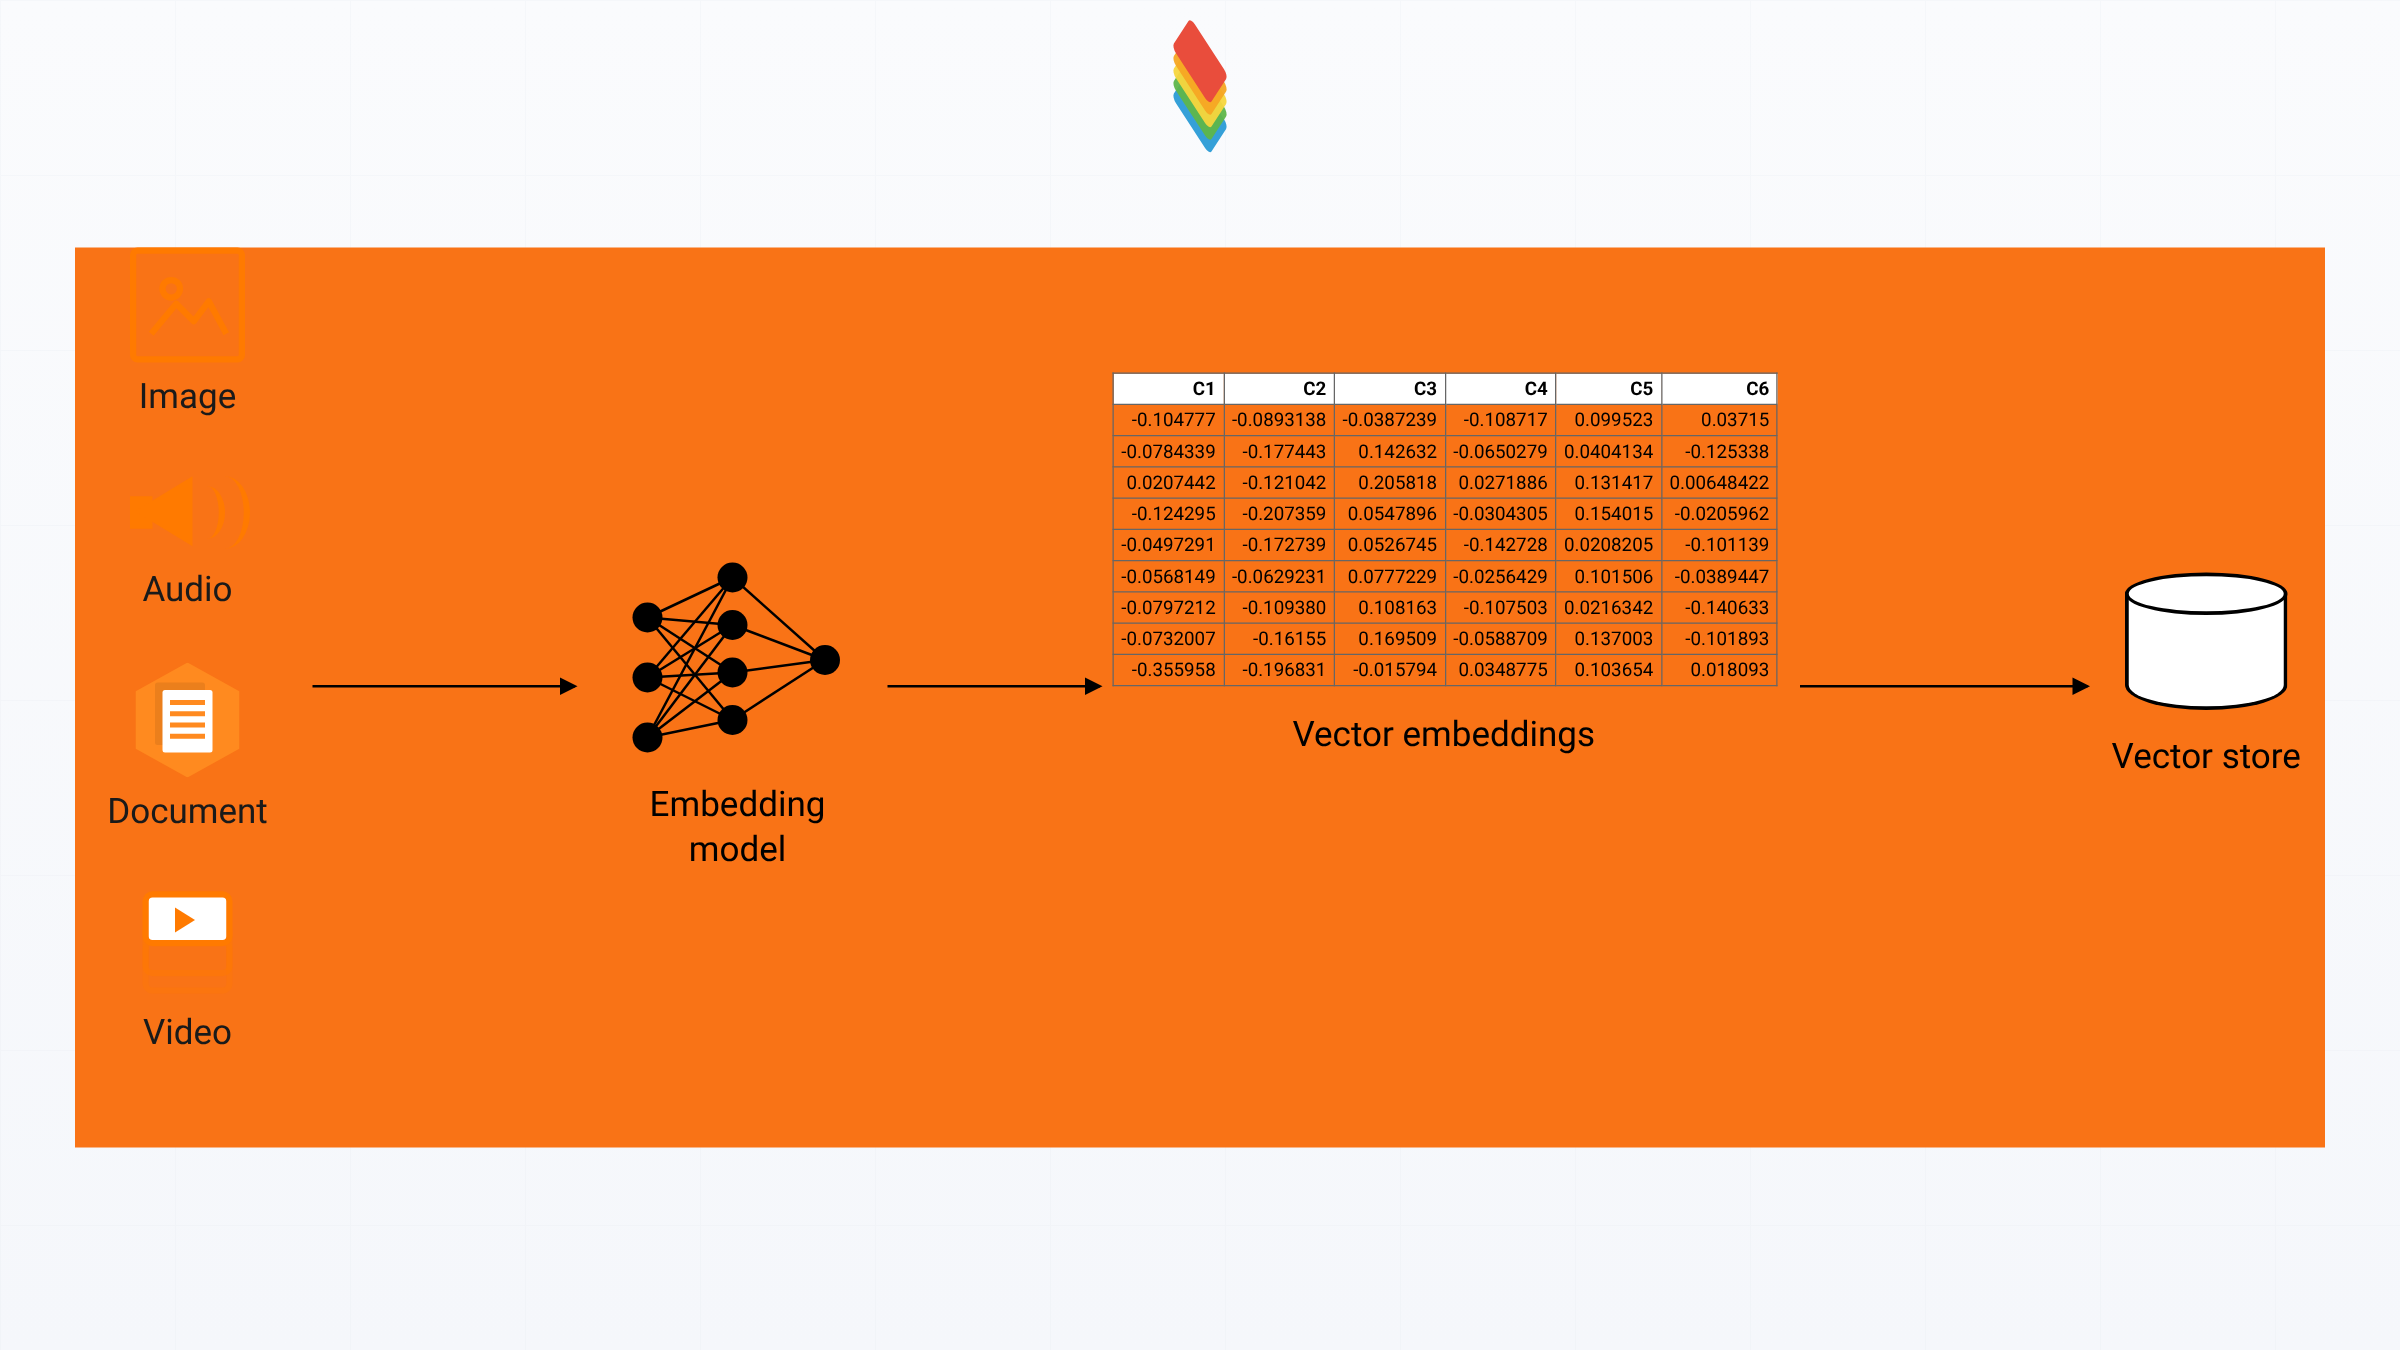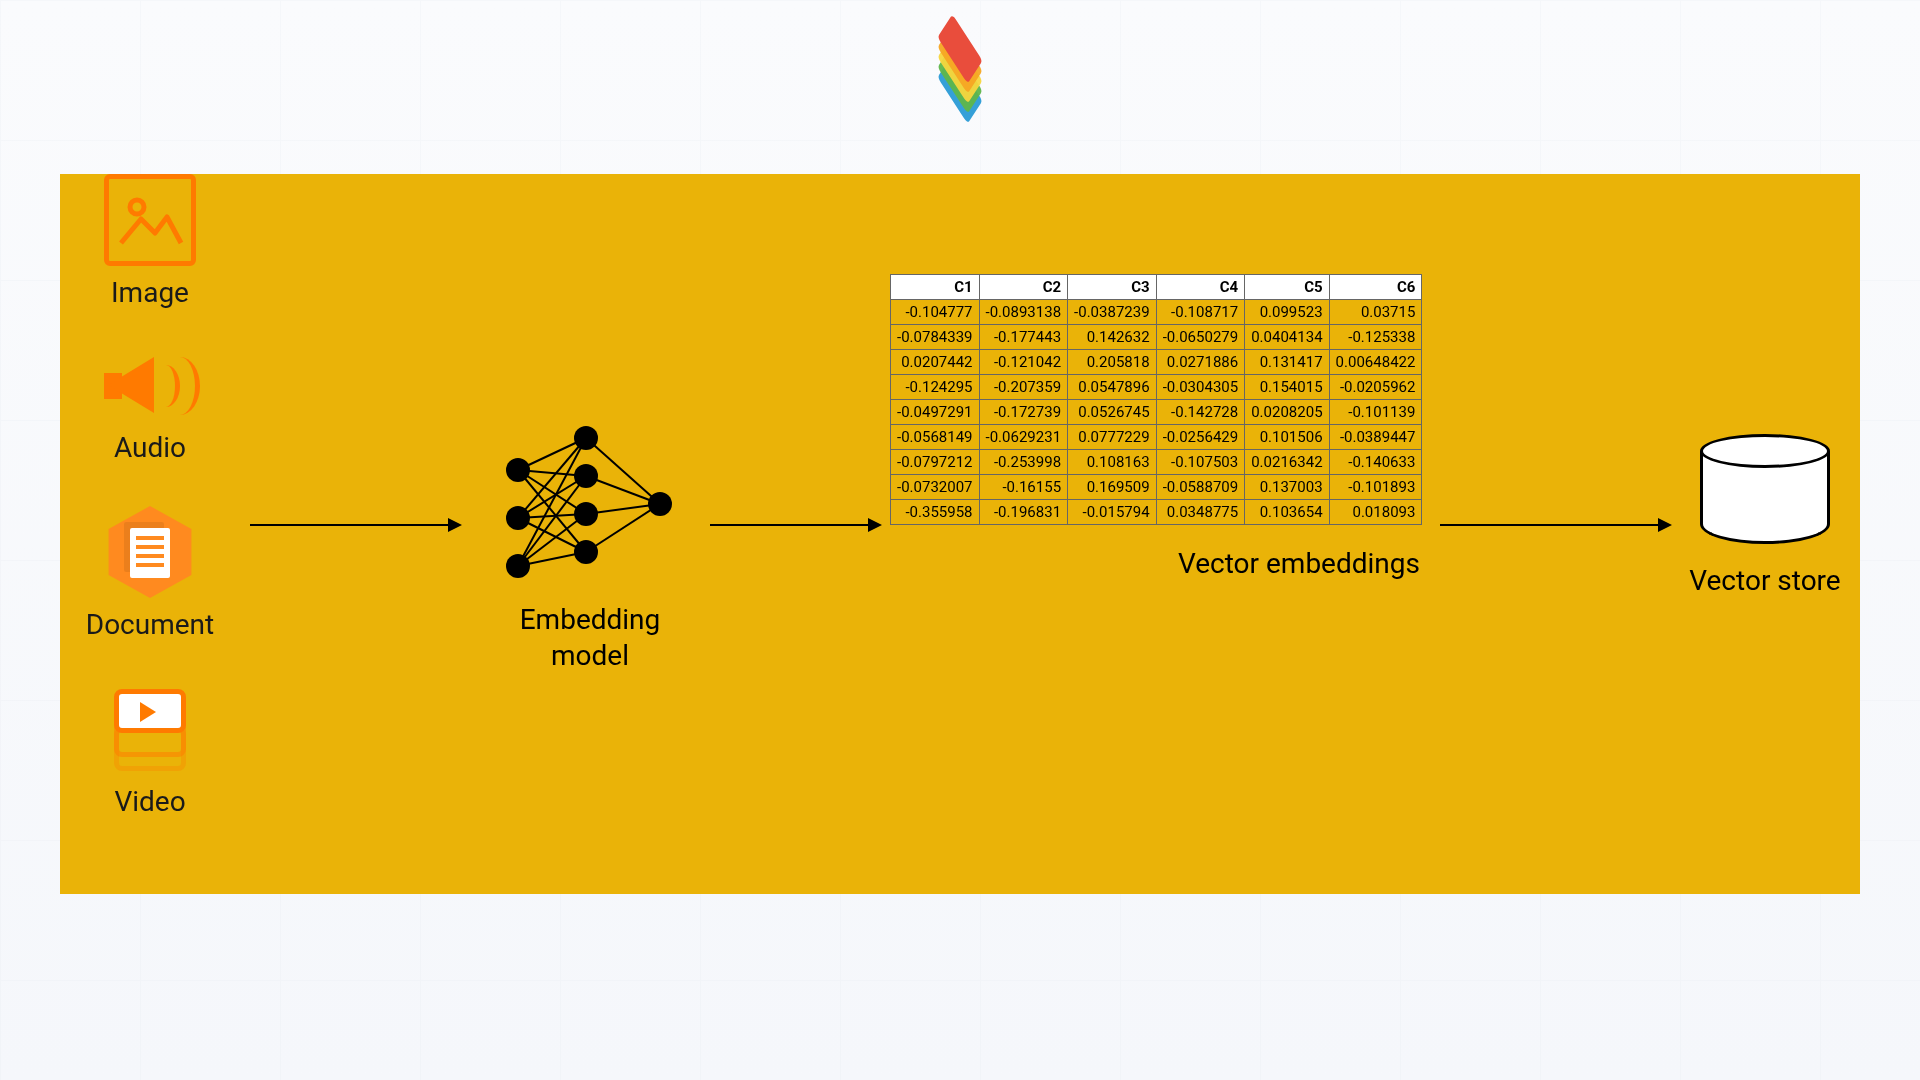--- a/index.html
+++ b/index.html
@@ -34,22 +34,22 @@
   .layer.l2{ top:10px; background:#f5a623; opacity:.95;}
   .layer.l3{ top:20px; background:#f7d63e; opacity:.95;}
   .layer.l4{ top:30px; background:#5fb64a; opacity:.95;}
   .layer.l5{ top:40px; background:#2a9bd6; opacity:.95;}
   .brand {
     font-size: 36px; font-weight: 800; letter-spacing: 2px;
     color: #14151a;
   }
   .canvas {
     position: absolute;
-    top: 174px; left: 60px; width: 1800px; height: 720px;
-    background: #eab308;
+    top: 198px; left: 60px; width: 1800px; height: 720px;
+    background: #f97316;
     display: flex; align-items: center;
   }
   .inputs {
     position: absolute; left: 20px; top: 0;
     display: flex; flex-direction: column; gap: 42px;
   }
   .input-item { display:flex; flex-direction:column; align-items:center; width:140px; }
   .input-item .lbl { font-size: 28px; color:#1a1a1a; margin-top:10px; }
   .ic-image { width:92px; height:92px; border:5px solid #ff7a00; border-radius:6px; display:flex; align-items:center; justify-content:center;}
   .ic-doc { width:92px; height:92px; position:relative; }
@@ -75,21 +75,21 @@
   .arrow.a2{ left:650px; top:350px; width:170px;}
   .arrow.a3{ left:1380px; top:350px; width:230px;}
   .model { position:absolute; left:420px; top:250px; width:220px; text-align:center; }
   .model .lbl{ font-size:28px; margin-top:18px; line-height:1.3; }
   .nn { width:180px; height:160px; margin:0 auto; position:relative; }
   .node{position:absolute;width:24px;height:24px;background:#000;border-radius:50%;}
   .table-wrap { position:absolute; left:830px; top:100px; width:530px; }
   table.emb { border-collapse:collapse; width:100%; font-size:15px; }
   table.emb th, table.emb td { border:1px solid #666; padding:3px 6px; text-align:right; white-space:nowrap; }
   table.emb th { font-weight:700; background:#fff; }
-  .table-wrap .lbl { text-align:right; font-size:28px; margin-top:22px;}
+  .table-wrap .lbl { text-align:center; font-size:28px; margin-top:22px;}
   .store { position:absolute; left:1620px; top:260px; width:170px; text-align:center;}
   .cyl{width:130px;height:110px;margin:0 auto;position:relative;}
   .cyl .top{position:absolute;top:0;left:0;right:0;height:34px;border:3px solid #000;border-radius:50%;background:#fff;}
   .cyl .body{position:absolute;top:17px;left:0;right:0;bottom:0;border:3px solid #000;border-top:none;border-radius:0 0 65px 65px / 0 0 20px 20px;background:#fff;}
   .store .lbl{font-size:28px;margin-top:20px;}
 </style>
 </head>
 <body>
 
 <div class="bg-grid"></div>
@@ -238,21 +238,21 @@
           <tr>
             <td>-0.0568149</td>
             <td>-0.0629231</td>
             <td>0.0777229</td>
             <td>-0.0256429</td>
             <td>0.101506</td>
             <td>-0.0389447</td>
           </tr>
           <tr>
             <td>-0.0797212</td>
-            <td>-0.253998</td>
+            <td>-0.109380</td>
             <td>0.108163</td>
             <td>-0.107503</td>
             <td>0.0216342</td>
             <td>-0.140633</td>
           </tr>
           <tr>
             <td>-0.0732007</td>
             <td>-0.16155</td>
             <td>0.169509</td>
             <td>-0.0588709</td>

